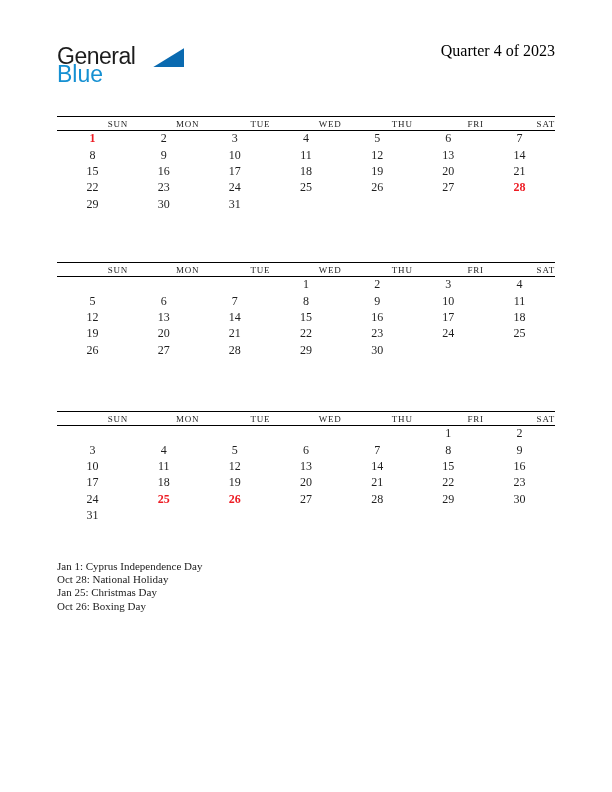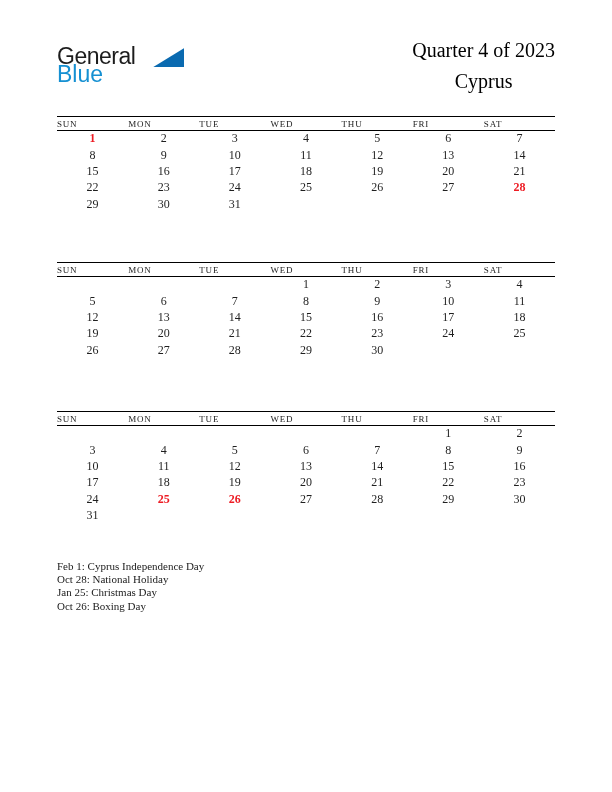--- a/index.html
+++ b/index.html
@@ -45,22 +45,22 @@
     line-height: 20px;
     margin-top: -3px;
     color: var(--blue-text);
   }
 
   
   .doc-title {
     position: absolute;
     right: 57px;
     top: 35px;
-    text-align: center;
-    font-size: 20px;
+    text-align: right;
+    font-size: 16px;
     line-height: 31px;
     color: #000000;
   }
 
   
   .month-block { position: absolute; left: 57px; width: 498px; }
   .month-0 { top: 116px; }
   .month-1 { top: 262px; }
   .month-2 { top: 411px; }
   .month-title {
@@ -78,21 +78,21 @@
     border-top: 1px solid #000;
     border-bottom: 1px solid #000;
   }
   .cal th {
     font-size: 9px;
     font-weight: normal;
     letter-spacing: 0.8px;
     color: #222222;
     height: 14px;
     padding: 0;
-    text-align: left;
+    text-align: right;
     vertical-align: middle;
     font-family: Liberation Serif, serif;
   }
   .cal td {
     font-size: 12px;
     color: #1f1f1f;
     height: 16.4px;
     padding: 0;
     text-align: center;
     vertical-align: middle;
@@ -117,21 +117,20 @@
   <div class="logo">
     <div class="logo-line1">
       <span class="logo-general">General</span>
       <span class="logo-triangle"></span>
     </div>
     <div class="logo-blue">Blue</div>
   </div>
 
   <div class="doc-title">
     <div>Quarter 4 of 2023</div>
-    <div>Cyprus</div>
   </div>
 
   <div id="months">
       <div class="month-block month-0">
         <table class="cal">
           <thead>
             <tr>
               <th>SUN</th>
               <th>MON</th>
               <th>TUE</th>
@@ -319,19 +318,19 @@
               <td></td>
               <td></td>
               <td></td>
             </tr>
           </tbody>
         </table>
       </div>
     </div>
 
   <div class="holidays" id="holidays">
-      <div class="holiday-line">Feb 1: Cyprus Independence Day</div>
+      <div class="holiday-line">Jan 1: Cyprus Independence Day</div>
       <div class="holiday-line">Oct 28: National Holiday</div>
       <div class="holiday-line">Jan 25: Christmas Day</div>
       <div class="holiday-line">Oct 26: Boxing Day</div>
     </div>
 
 </div>
 
 </body></html>

